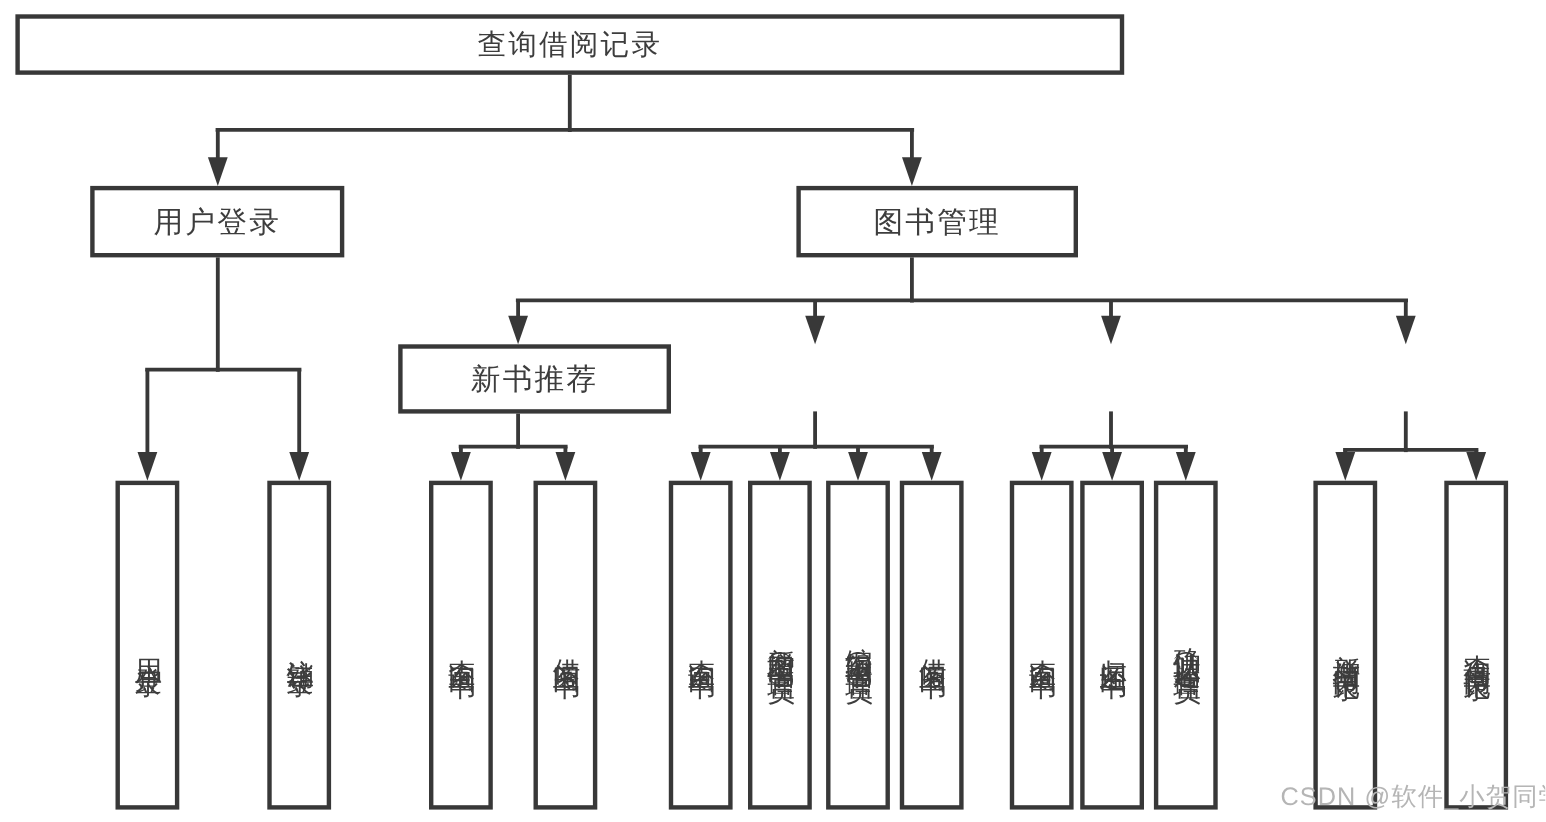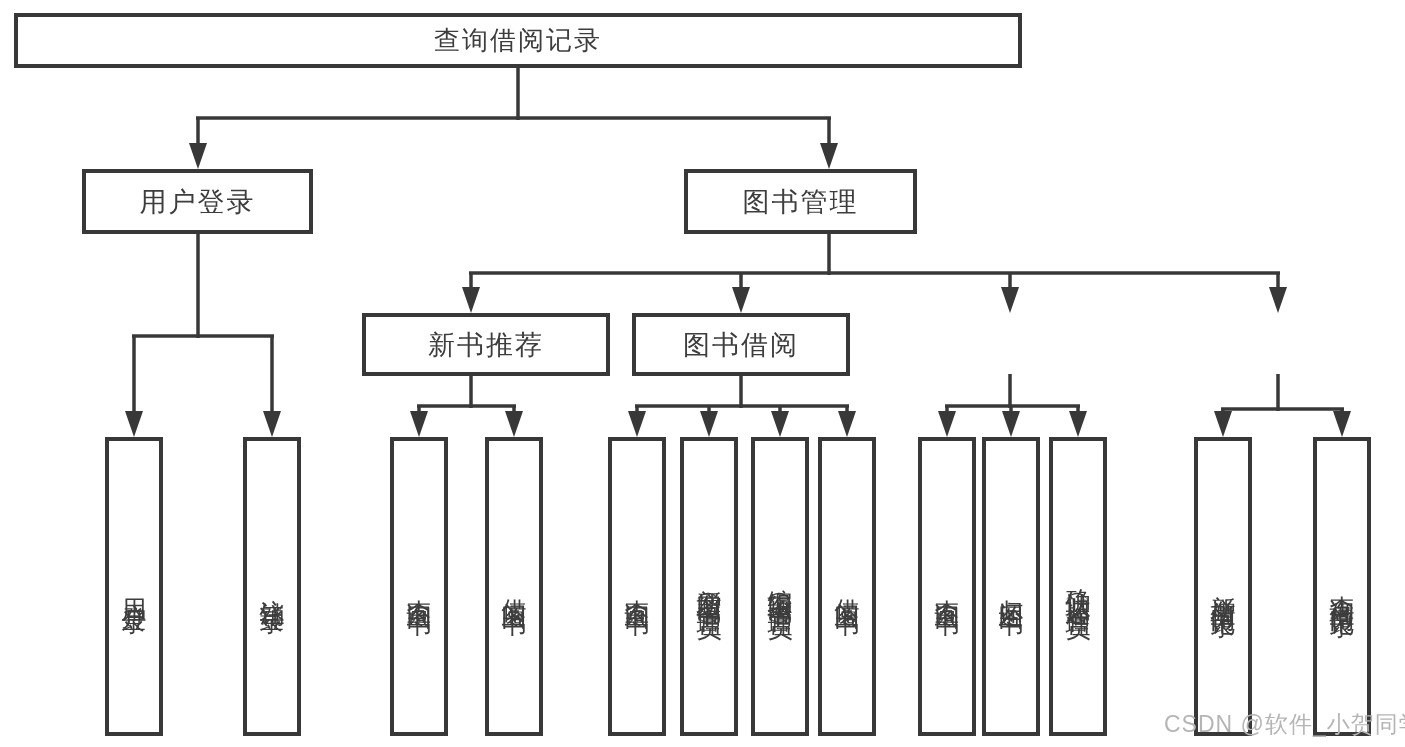--- a/index.html
+++ b/index.html
@@ -85,29 +85,26 @@
     <polygon points="1333,411 1351,411 1342,437"></polygon>
   </svg>
 
   <div class="box root" style="left:14px;top:13px;width:1008px;height:55px;">
     <span class="lbl">查询借阅记录</span>
   </div>
 
   <div class="box" style="left:82px;top:169px;width:231px;height:65px;">
     <span class="lbl">用户登录</span>
   </div>
-  <div class="box" style="left:684px;top:169px;width:233px;height:65px;">
+  <div class="box" style="left:724px;top:169px;width:256px;height:65px;">
     <span class="lbl">图书管理</span>
   </div>
 
   <div class="box" style="left:362px;top:313px;width:248px;height:63px;">
     <span class="lbl">新书推荐</span>
-  </div>
-  <div class="box" style="left:632px;top:313px;width:218px;height:63px;">
-    <span class="lbl">图书借阅</span>
   </div>
 
   <div class="box leaf" style="left:105px;top:437px;width:58px;height:299px;">
     <span class="vtext">用户登录</span>
   </div>
   <div class="box leaf" style="left:243px;top:437px;width:58px;height:299px;">
     <span class="vtext">注销登录</span>
   </div>
 
   <div class="box leaf" style="left:390px;top:437px;width:58px;height:299px;">

